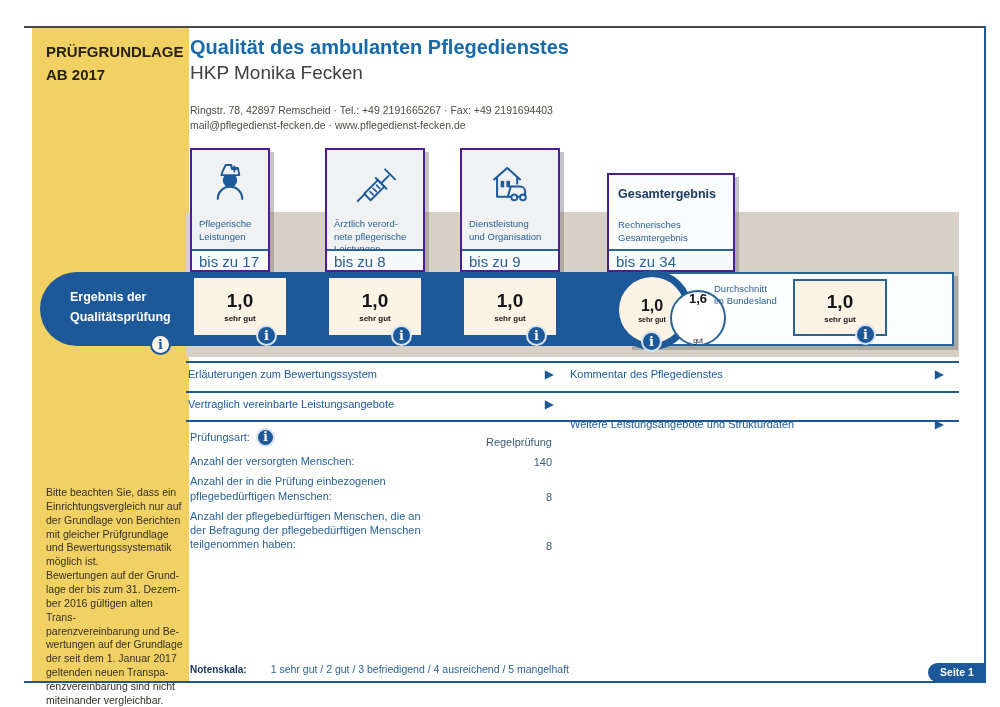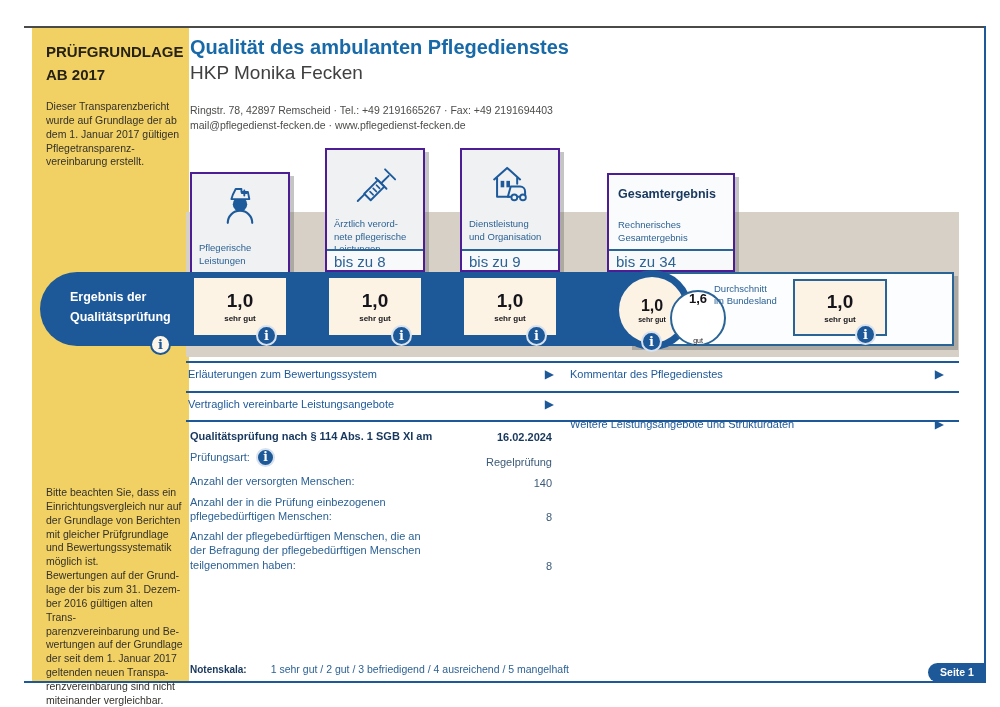--- a/index.html
+++ b/index.html
@@ -96,25 +96,20 @@
 
 <div class="doc">
 
   <div class="frame-top"></div>
   <div class="frame-right"></div>
   <div class="footer-line"></div>
 
   <aside class="sidebar">
     <div class="sidebar-title pre">PRÜFGRUNDLAGE
 AB 2017</div>
-    <div class="sidebar-intro pre">Dieser Transparenzbericht
-wurde auf Grundlage der ab
-dem 1. Januar 2017 gültigen
-Pflegetransparenz-
-vereinbarung erstellt.</div>
     <div class="sidebar-note pre">Bitte beachten Sie, dass ein
 Einrichtungsvergleich nur auf
 der Grundlage von Berichten
 mit gleicher Prüfgrundlage
 und Bewertungssystematik
 möglich ist.
 Bewertungen auf der Grund-
 lage der bis zum 31. Dezem-
 ber 2016 gültigen alten Trans-
 parenzvereinbarung und Be-
@@ -125,21 +120,21 @@
 miteinander vergleichbar.</div>
   </aside>
 
   <div class="hdr-title">Qualität des ambulanten Pflegedienstes</div>
   <div class="hdr-subtitle">HKP Monika Fecken</div>
   <div class="hdr-c1">Ringstr. 78, 42897 Remscheid · Tel.: +49 2191665267 · Fax: +49 2191694403</div>
   <div class="hdr-c2">mail@pflegedienst-fecken.de · www.pflegedienst-fecken.de</div>
 
   <div class="band"></div>
 
-  <div class="card" style="left:190px;width:100px;margin-top:24px;">
+  <div class="card" style="left:190px;width:80px;">
     <div class="card-icon">
       <svg class="cicon" width="46" height="46" viewBox="0 0 64 64">
         <path d="M15 54 a17 17 0 0 1 34 0"></path>
         <circle cx="32" cy="28" r="10" fill="#1d5a9b" stroke="none"></circle>
         <path d="M20 21 h25 l-2 -10 h-9 v-4 h-8 l-4 8 z" fill="#eff1f3" stroke-width="2.6"></path>
         <path d="M38 9 v7 M34.5 12.5 h7" stroke-width="2.6"></path>
       </svg>
     </div>
     <div class="card-label pre">Pflegerische
 Leistungen</div>
@@ -245,24 +240,20 @@
   <div class="link" style="left:188px;top:398px;width:366px;">
     <span>Vertraglich vereinbarte Leistungsangebote</span>
     <span class="arrow">▶</span>
   </div>
   <div class="link" style="left:570px;top:398px;width:374px;margin-top:20px;">
     <span>Weitere Leistungsangebote und Strukturdaten</span>
     <span class="arrow">▶</span>
   </div>
 
   <div class="details">
-    <div class="drow bold">
-      <span class="dl pre">Qualitätsprüfung nach § 114 Abs. 1 SGB XI am</span>
-      <span class="dv">16.02.2024</span>
-    </div>
     <div class="drow">
       <span class="dl pre"><span>Prüfungsart:</span><span class="info info-dark inline-info">i</span></span>
       <span class="dv">Regelprüfung</span>
     </div>
     <div class="drow">
       <span class="dl pre">Anzahl der versorgten Menschen:</span>
       <span class="dv">140</span>
     </div>
     <div class="drow">
       <span class="dl pre">Anzahl der in die Prüfung einbezogenen

